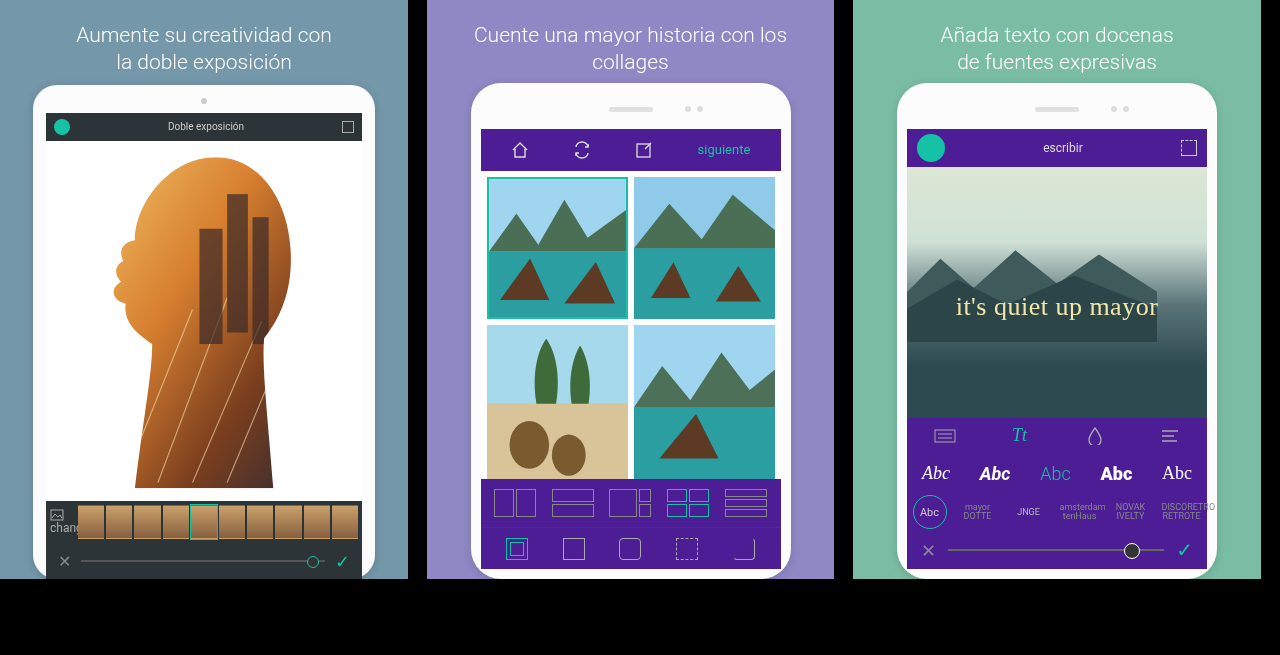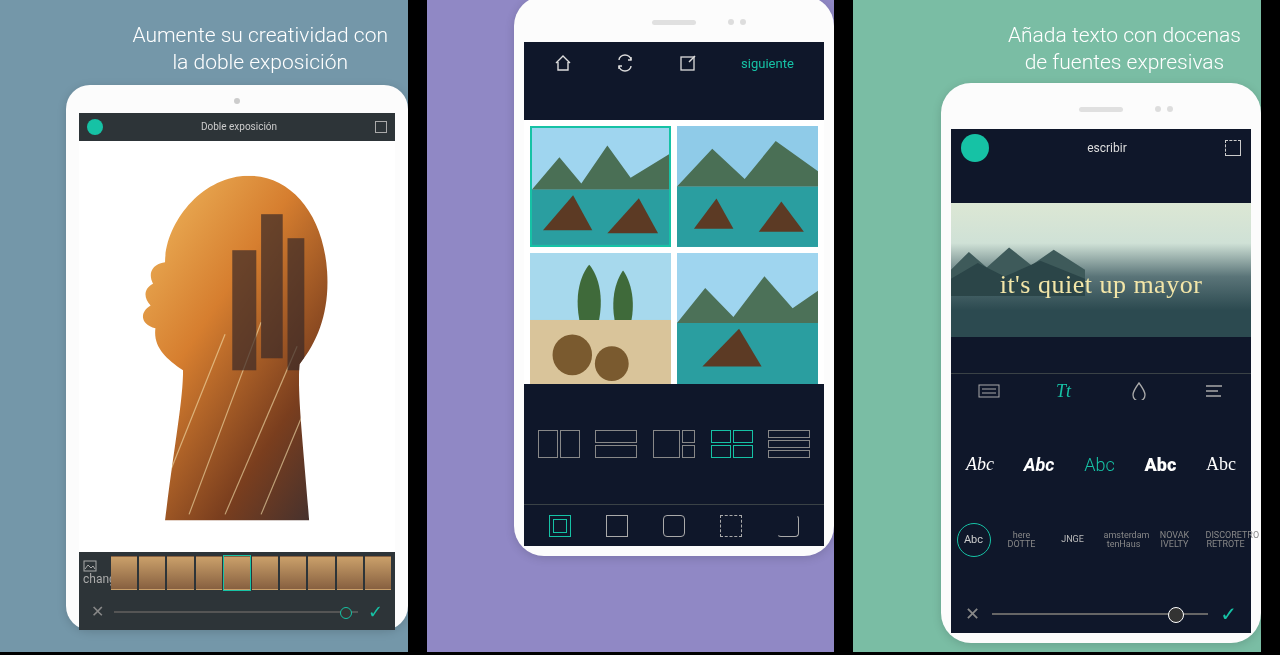--- a/index.html
+++ b/index.html
@@ -4,21 +4,21 @@
 <style>
   * { box-sizing: border-box; margin: 0; padding: 0; }
   body {
     width: 1280px;
     height: 655px;
     display: flex;
     font-family: -apple-system, BlinkMacSystemFont, "Segoe UI", Roboto, sans-serif;
     overflow: hidden;
     background: #000;
   }
-  .panel { height: 652px; position: relative; display:flex; flex-direction:column; align-items:flex-end; }
+  .panel { height: 579px; position: relative; display:flex; flex-direction:column; align-items:center; }
   .panel .heading {
     color: #fff; font-size: 21px; font-weight: 300; text-align:center;
     padding: 22px 20px 10px 20px; line-height:1.3;
   }
   .divider { width: 19px; height: 655px; background: #000; }
 
   
   .p1 { width: 408px; background:#7497a9; }
   .p2 { width: 407px; background:#9088c5; }
   .p3 { width: 408px; background:#7abda4; }
@@ -53,21 +53,21 @@
   .phone {
     width: 320px; height: 560px; background:#fcfcfc; border-radius: 30px;
     box-shadow: 0 2px 10px rgba(0,0,0,.15);
     display:flex; flex-direction:column; align-items:center; padding-top:46px;
     position:relative; margin-top:-4px;
   }
   .phone .earpiece { position:absolute; top:24px; left:50%; transform:translateX(-50%); width:44px; height:5px; background:#e0e0e0; border-radius:3px;}
   .phone .sensors { position:absolute; top:23px; left:calc(50% + 54px); display:flex; gap:6px; }
   .phone .sensors span { width:6px; height:6px; background:#ddd; border-radius:50%; display:block;}
   .phone .logoslot { position:absolute; top:12px; left:50%; transform:translateX(-50%); font-size:7px; color:#ccc; letter-spacing:1px;}
-  .phone-screen { width: 300px; flex:1; background:#0f172a; display:flex; flex-direction:column; margin-bottom:10px;gap:36px;}
+  .phone-screen { width: 300px; flex:1; background:#4c1d95; display:flex; flex-direction:column; margin-bottom:10px;}
 
   
   .collage-toolbar { height:42px; display:flex; align-items:center; justify-content:space-around; padding:0 8px; }
   .collage-toolbar .ic { width:18px; height:18px; color:#ddd; display:flex; align-items:center; justify-content:center; }
   .collage-toolbar .next { color:#16c2a5; font-size:13px; }
   .collage-area { flex:1; background:#fff; padding:6px; }
   .collage-grid { width:100%; height:100%; display:grid; grid-template-columns:1fr 1fr; grid-template-rows:48% 52%; gap:6px; }
   .collage-grid > div:nth-child(3){ grid-column:1; }
   .collage-grid .img { background:#8cc5dc; position:relative; overflow:hidden; }
   .layout-picker { height:48px; display:flex; align-items:center; justify-content:space-around; padding:0 6px;}
@@ -179,20 +179,21 @@
         <div class="track"></div>
         <div class="chk">✓</div>
       </div>
     </div>
   </div>
 </div>
 
 <div class="divider"></div>
 
 <div class="panel p2">
+  <div class="heading">Cuente una mayor historia con los collages</div>
   <div class="phone">
     <div class="logoslot"></div>
     <div class="earpiece"></div>
     <div class="sensors">
         <span></span>
         <span></span>
       </div>
     <div class="phone-screen">
       <div class="collage-toolbar">
         <div class="ic">
@@ -344,21 +345,21 @@
       </div>
       <div class="font-row">
         <span class="serif">Abc</span>
         <span class="ital">Abc</span>
         <span class="sel">Abc</span>
         <span class="bold">Abc</span>
         <span class="thin">Abc</span>
       </div>
       <div class="font-row2">
         <div class="chip sel">Abc</div>
-        <div class="chip">here DOTTE</div>
+        <div class="chip">mayor DOTTE</div>
         <div class="chip" style="font-weight:400;color:#bbb">JNGE</div>
         <div class="chip">amsterdam tenHaus</div>
         <div class="chip">NOVAK IVELTY</div>
         <div class="chip">DISCORETRO RETROTE</div>
       </div>
       <div class="slider-row2">
         <div class="x">✕</div>
         <div class="track"></div>
         <div class="chk">✓</div>
       </div>

